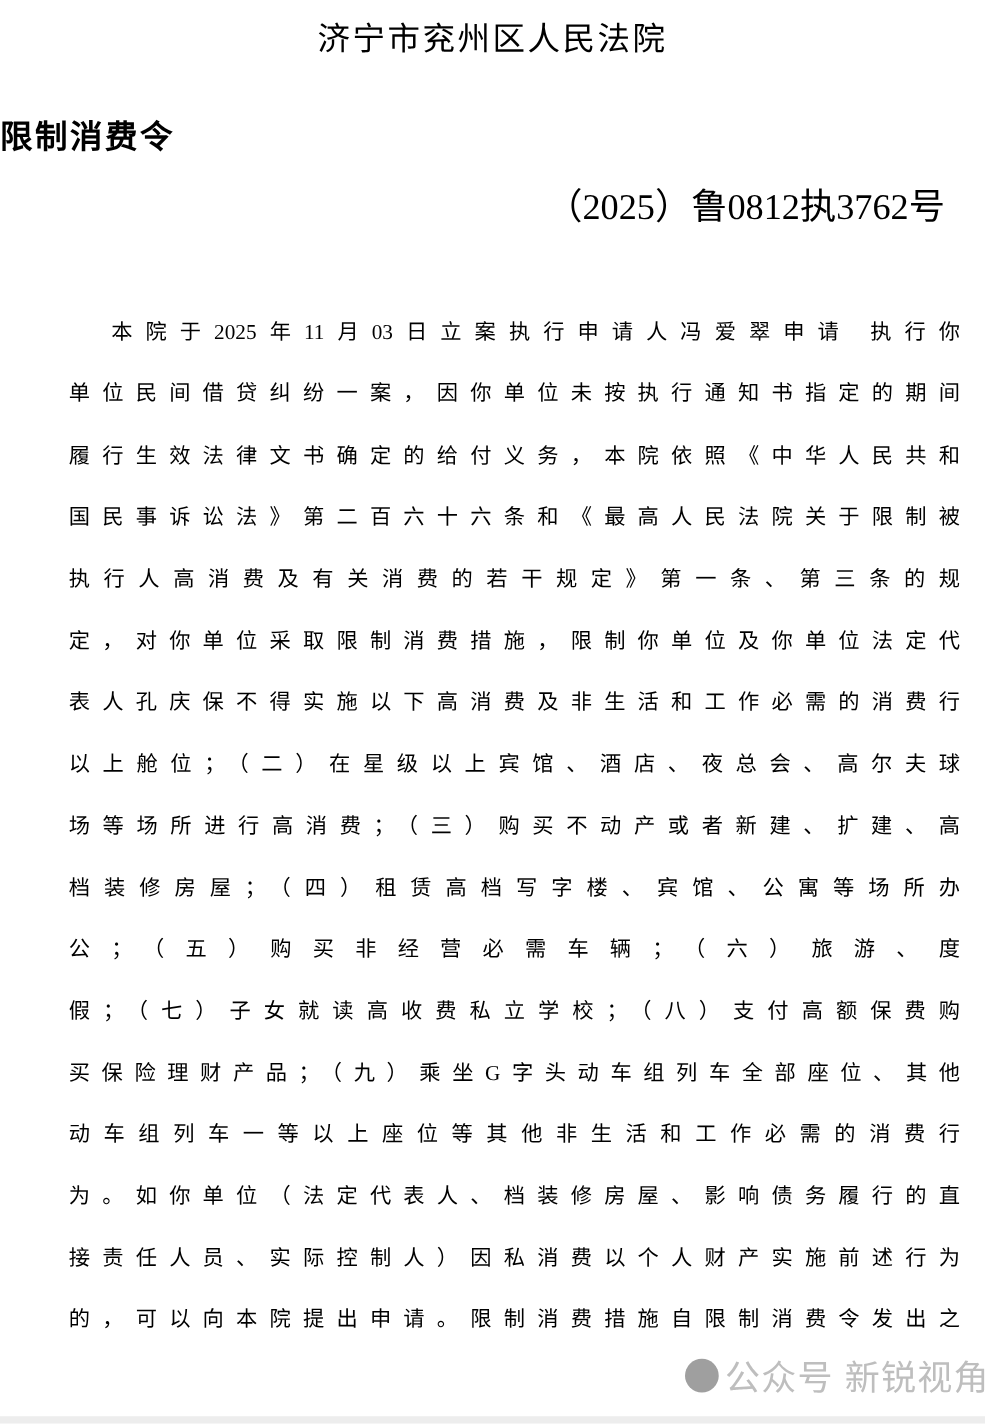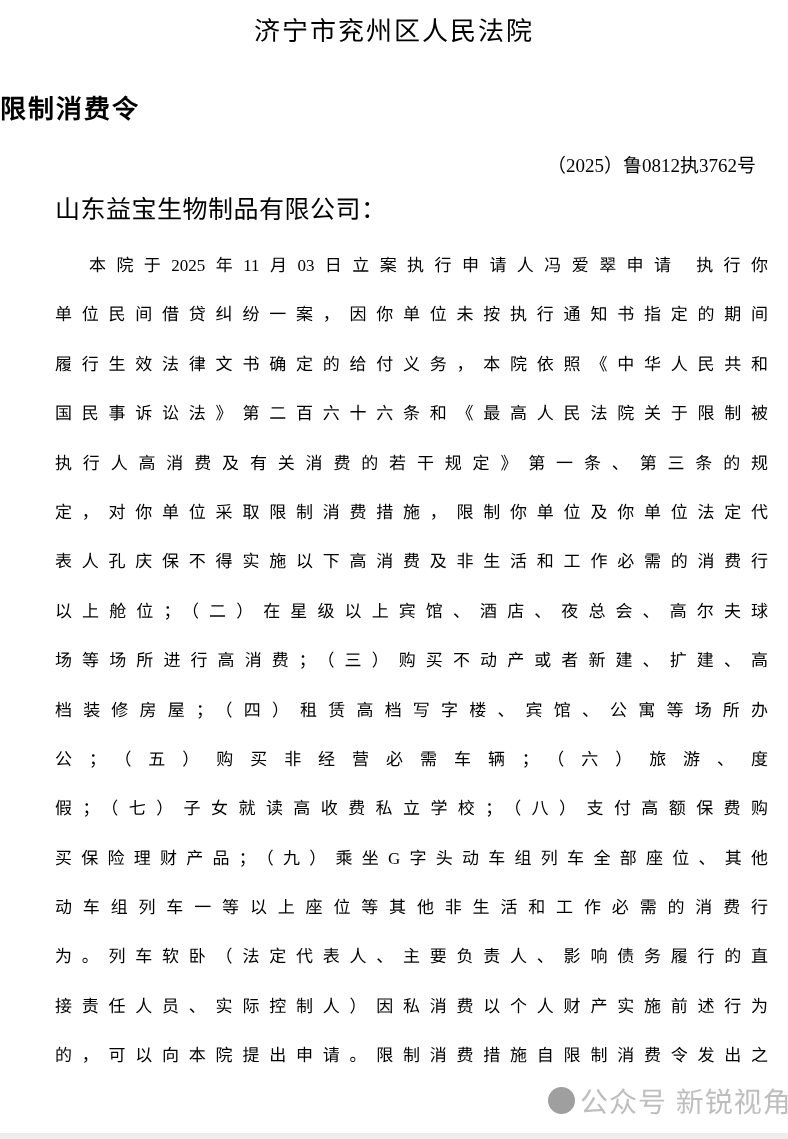--- a/index.html
+++ b/index.html
@@ -29,21 +29,21 @@
     font-size: 26px;
     font-weight: bold;
     letter-spacing: 2px;
     line-height: 40px;
     margin-top: 32px;
   }
   .case-number {
     position: absolute;
     top: 146px; left: 0; right: 32px;
     text-align: right;
-    font-size: 19px;
+    font-size: 29px;
     line-height: 40px;
   }
   .addressee {
     position: absolute;
     top: 190px; left: 55px; right: 20px;
     font-size: 25px;
     line-height: 40px;
     letter-spacing: 0.5px;
   }
   .body-text {
@@ -98,21 +98,20 @@
 <body>
 
 <div class="page">
 
   <div class="court-title">济宁市兖州区人民法院</div>
 
   <div class="doc-title">限制消费令</div>
 
   <div class="case-number">（2025）鲁0812执3762号</div>
 
-  <div class="addressee">山东益宝生物制品有限公司：</div>
 
   <div class="watermark">
     <span class="logo-circle"></span>
     <span class="wm-text">公众号 新锐视角</span>
   </div>
 
   <div class="body-text">
       <div class="line first">本院于2025年11月03日立案执行申请人冯爱翠申请 执行你</div>
       <div class="line">单位民间借贷纠纷一案，因你单位未按执行通知书指定的期间</div>
       <div class="line">履行生效法律文书确定的给付义务，本院依照《中华人民共和</div>
@@ -120,20 +119,20 @@
       <div class="line">执行人高消费及有关消费的若干规定》第一条、第三条的规</div>
       <div class="line">定，对你单位采取限制消费措施，限制你单位及你单位法定代</div>
       <div class="line">表人孔庆保不得实施以下高消费及非生活和工作必需的消费行</div>
       <div class="line">以上舱位；（二）在星级以上宾馆、酒店、夜总会、高尔夫球</div>
       <div class="line">场等场所进行高消费；（三）购买不动产或者新建、扩建、高</div>
       <div class="line">档装修房屋；（四）租赁高档写字楼、宾馆、公寓等场所办</div>
       <div class="line">公；（五）购买非经营必需车辆；（六）旅游、度</div>
       <div class="line">假；（七）子女就读高收费私立学校；（八）支付高额保费购</div>
       <div class="line">买保险理财产品；（九）乘坐G字头动车组列车全部座位、其他</div>
       <div class="line">动车组列车一等以上座位等其他非生活和工作必需的消费行</div>
-      <div class="line">为。列车软卧（法定代表人、主要负责人、影响债务履行的直</div>
+      <div class="line">为。如你单位（法定代表人、档装修房屋、影响债务履行的直</div>
       <div class="line">接责任人员、实际控制人）因私消费以个人财产实施前述行为</div>
       <div class="line">的，可以向本院提出申请。限制消费措施自限制消费令发出之</div>
     </div>
 
   <div class="bottom-bar"></div>
 
 </div>
 
 </body></html>

